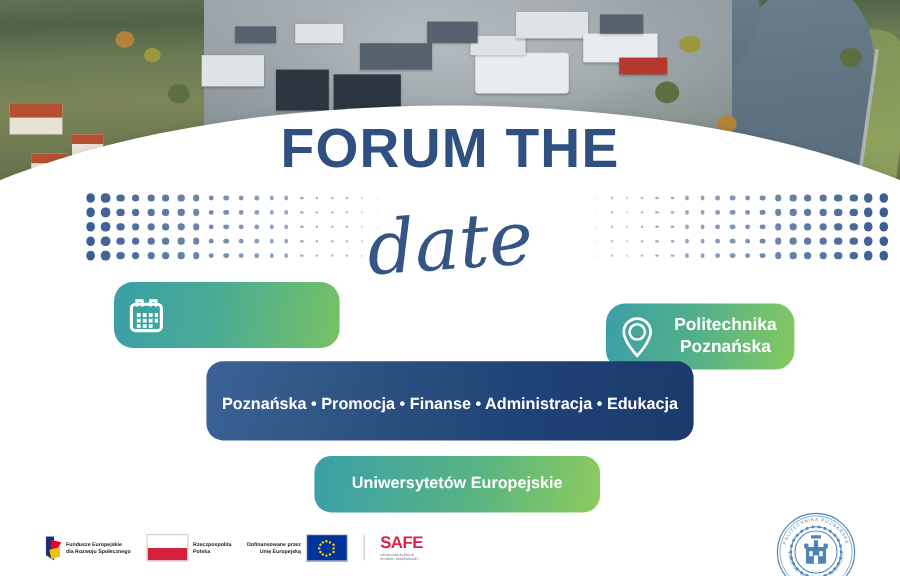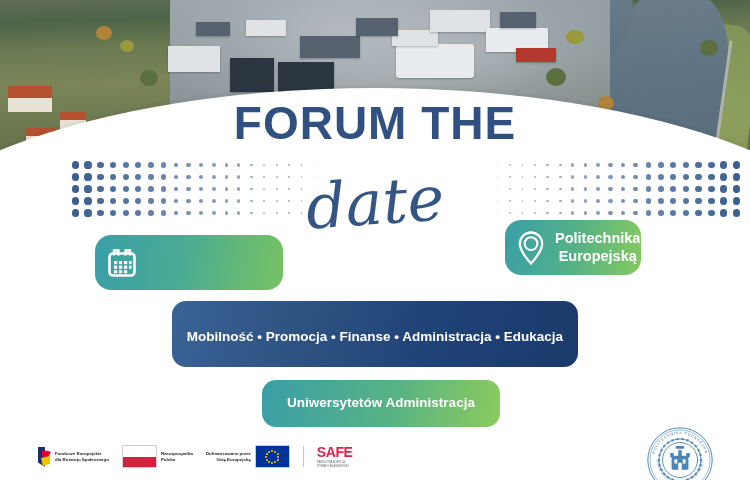--- a/index.html
+++ b/index.html
@@ -88,21 +88,21 @@
   .pill{
     position:absolute;border-radius:16px;display:flex;align-items:center;
     color:#fff;box-sizing:border-box;
   }
   #date-badge{
     left:95px;top:235px;width:188px;height:55px;padding:0 10px;
     background:linear-gradient(100deg,#3a9fa8 0%,#49ab94 45%,#78c263 100%);
     gap:9px;
   }
   #place-badge{
-    left:505px;top:220px;width:136px;height:55px;padding:0 8px;
+    left:505px;top:253px;width:157px;height:55px;padding:0 8px;
     background:linear-gradient(100deg,#3a9fa8 0%,#54b187 50%,#86c95f 100%);
     gap:6px;
   }
   .badge-text{font-size:14.5px;font-weight:bold;line-height:1.22;text-align:center;flex:1;}
   .ico{flex:none;display:block;}
 
   
   #forum-banner{
     position:absolute;left:172px;top:301px;width:406px;height:66px;
     border-radius:14px;box-sizing:border-box;
@@ -449,33 +449,33 @@
     </svg>
   </div>
 
   <div class="pill" id="place-badge">
     <svg class="ico" width="36" height="40" viewBox="0 0 36 40">
       <path d="M18 4.5c-6.2 0-11.2 5-11.2 11.2 0 7.9 11.2 19.8 11.2 19.8S29.2 23.6 29.2 15.7C29.2 9.5 24.2 4.5 18 4.5z" fill="none" stroke="#fff" stroke-width="2.3"></path>
       <circle cx="18" cy="15.6" r="6.4" fill="none" stroke="#fff" stroke-width="2.1"></circle>
     </svg>
     <div class="badge-text">
       <div>Politechnika</div>
-      <div>Europejską</div>
+      <div>Poznańska</div>
     </div>
   </div>
 
   <div id="forum-banner">
     <div class="t1">
     </div>
-    <div class="t2">Mobilność • Promocja • Finanse • Administracja • Edukacja</div>
+    <div class="t2">Poznańska • Promocja • Finanse • Administracja • Edukacja</div>
   </div>
 
   <div id="workshop-badge">
     <div>
-      <div>Uniwersytetów Administracja</div>
+      <div>Uniwersytetów Europejskie</div>
     </div>
   </div>
 
   <div id="footer">
 
     <div class="logo">
       <div class="fe-mark">
         <div class="b1"></div>
           <div class="b2"></div>
           <div class="b3"></div>

